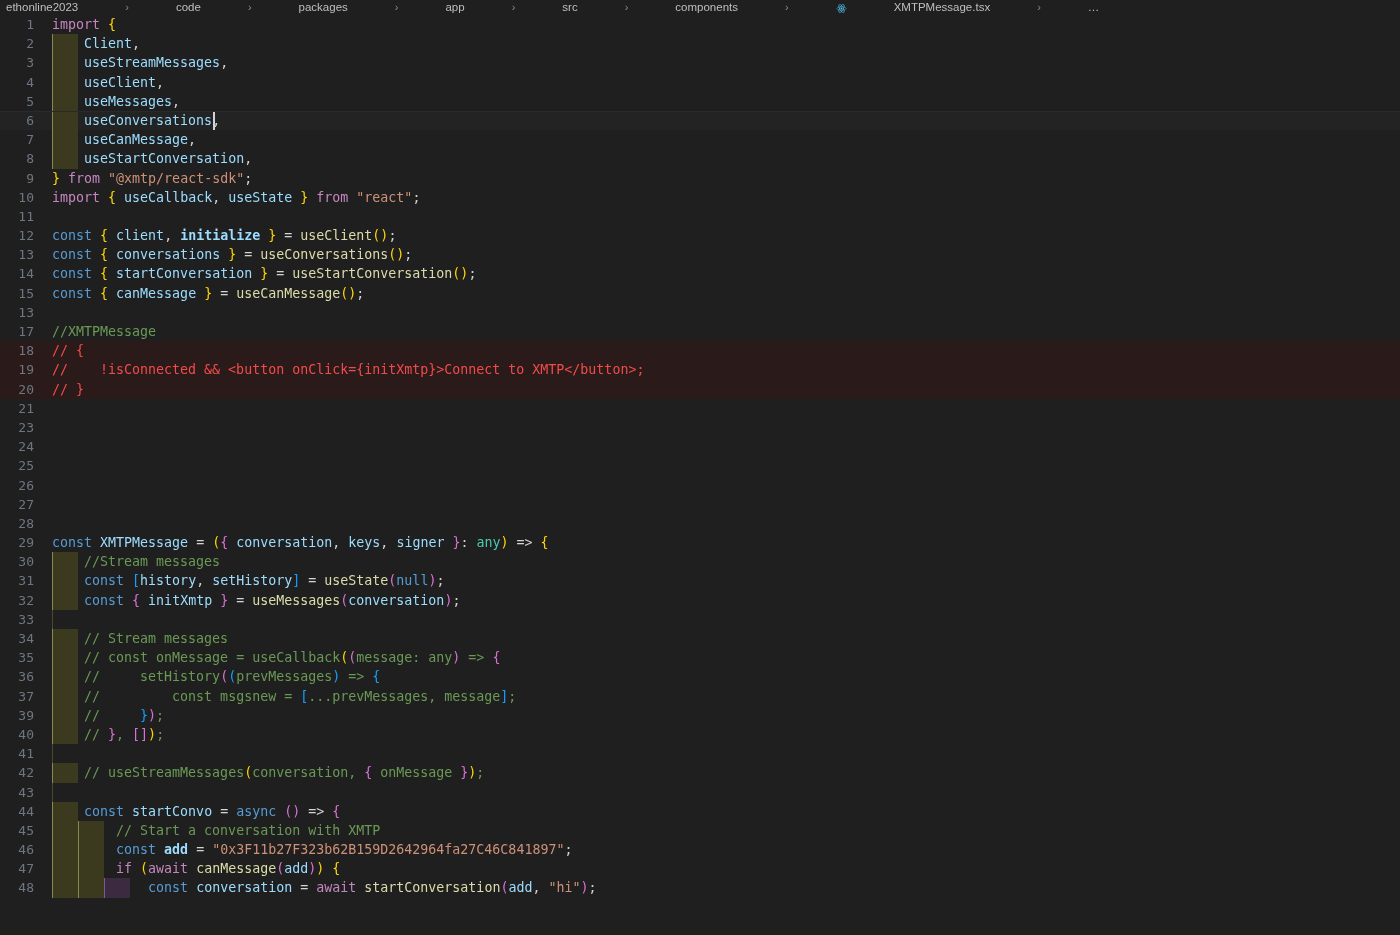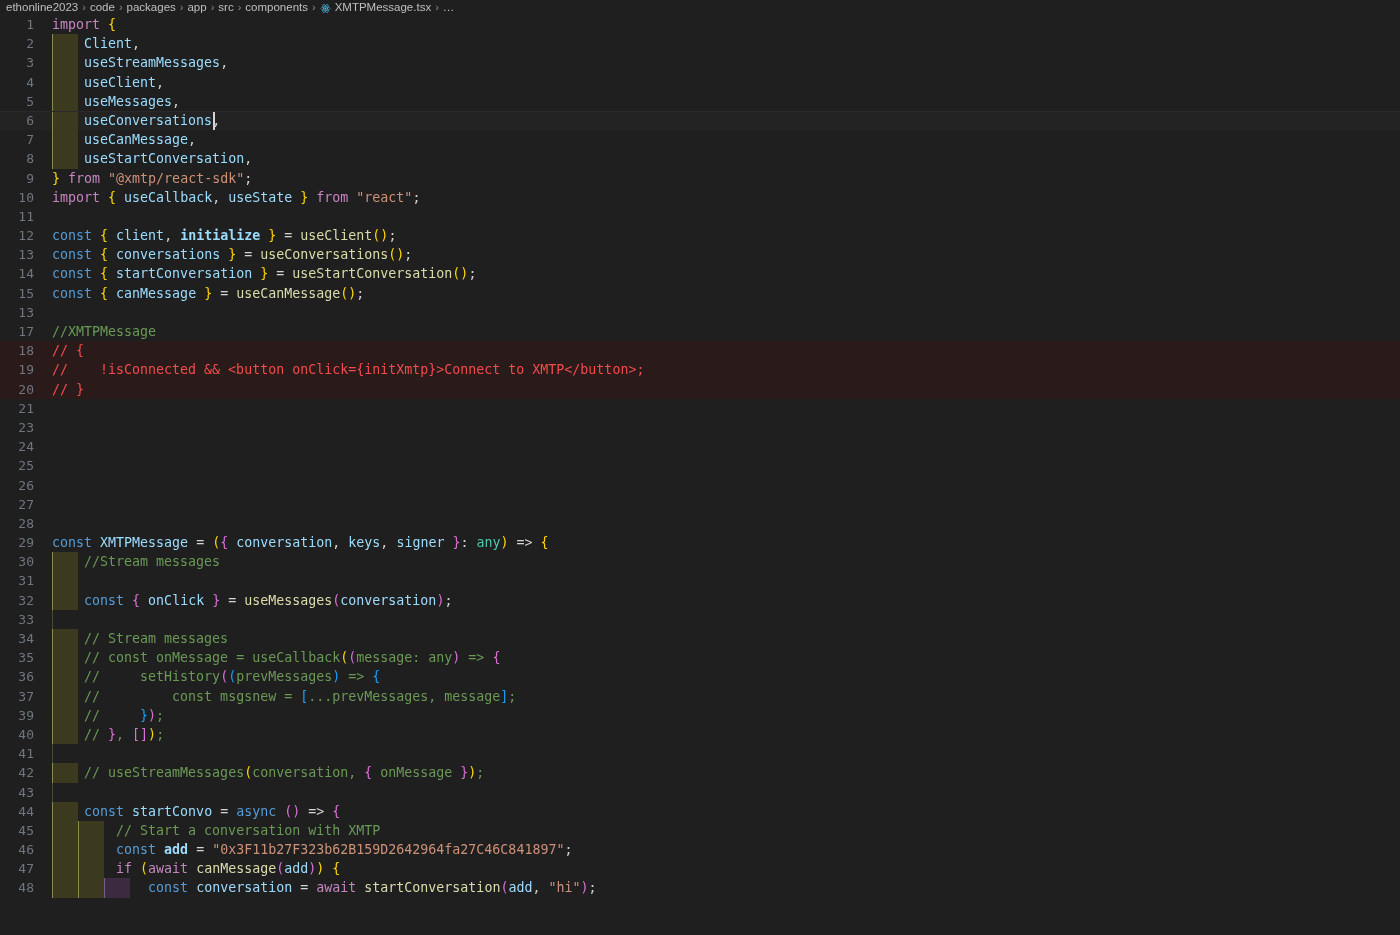--- a/index.html
+++ b/index.html
@@ -10,20 +10,21 @@
   }
   
   #breadcrumb{
     height:15px;line-height:15px;
     padding:0 0 0 6px;
     font-family:"Liberation Sans","DejaVu Sans",sans-serif;
     font-size:11.5px;color:#a9a9a9;
     background:#1f1f1f;
     display:flex;align-items:center;white-space:nowrap;
     overflow:hidden;
+    gap:43px;
   }
   #breadcrumb .crumb{color:#bfbfbf;cursor:pointer;}
   #breadcrumb .sep{color:#8a8a8a;margin:0 4px;font-size:11px;}
   #breadcrumb .react-ico{
     display:inline-block;width:11px;height:11px;margin-right:4px;
     position:relative;top:1px;
   }
   
   #editor{
     position:relative;
@@ -264,26 +265,27 @@
 
   <div class="row">
     <div class="guide olive" style="left:52px;width:26px;"><div class="edge"></div></div>
     <span class="ln">30</span>
     <span class="code">    <span class="cmt">//Stream messages</span></span>
   </div>
 
   <div class="row">
     <div class="guide olive" style="left:52px;width:26px;"><div class="edge"></div></div>
     <span class="ln">31</span>
+    <span class="code">    <span class="kw2">const</span> <span class="br3">[</span><span class="var">history</span><span class="op">,</span> <span class="var">setHistory</span><span class="br3">]</span> <span class="op">=</span> <span class="fn">useState</span><span class="br2">(</span><span class="kw2">null</span><span class="br2">)</span><span class="op">;</span></span>
   </div>
 
   <div class="row">
     <div class="guide olive" style="left:52px;width:26px;"><div class="edge"></div></div>
     <span class="ln">32</span>
-    <span class="code">    <span class="kw2">const</span> <span class="br2">{</span> <span class="var">onClick</span> <span class="br2">}</span> <span class="op">=</span> <span class="fn">useMessages</span><span class="br2">(</span><span class="var">conversation</span><span class="br2">)</span><span class="op">;</span></span>
+    <span class="code">    <span class="kw2">const</span> <span class="br2">{</span> <span class="var">initXmtp</span> <span class="br2">}</span> <span class="op">=</span> <span class="fn">useMessages</span><span class="br2">(</span><span class="var">conversation</span><span class="br2">)</span><span class="op">;</span></span>
   </div>
 
   <div class="row">
     <div class="guide dim" style="left:52px;width:26px;"><div class="edge"></div></div>
     <span class="ln">33</span>
     <span class="code"></span>
   </div>
 
   <div class="row">
     <div class="guide olive" style="left:52px;width:26px;"><div class="edge"></div></div>

